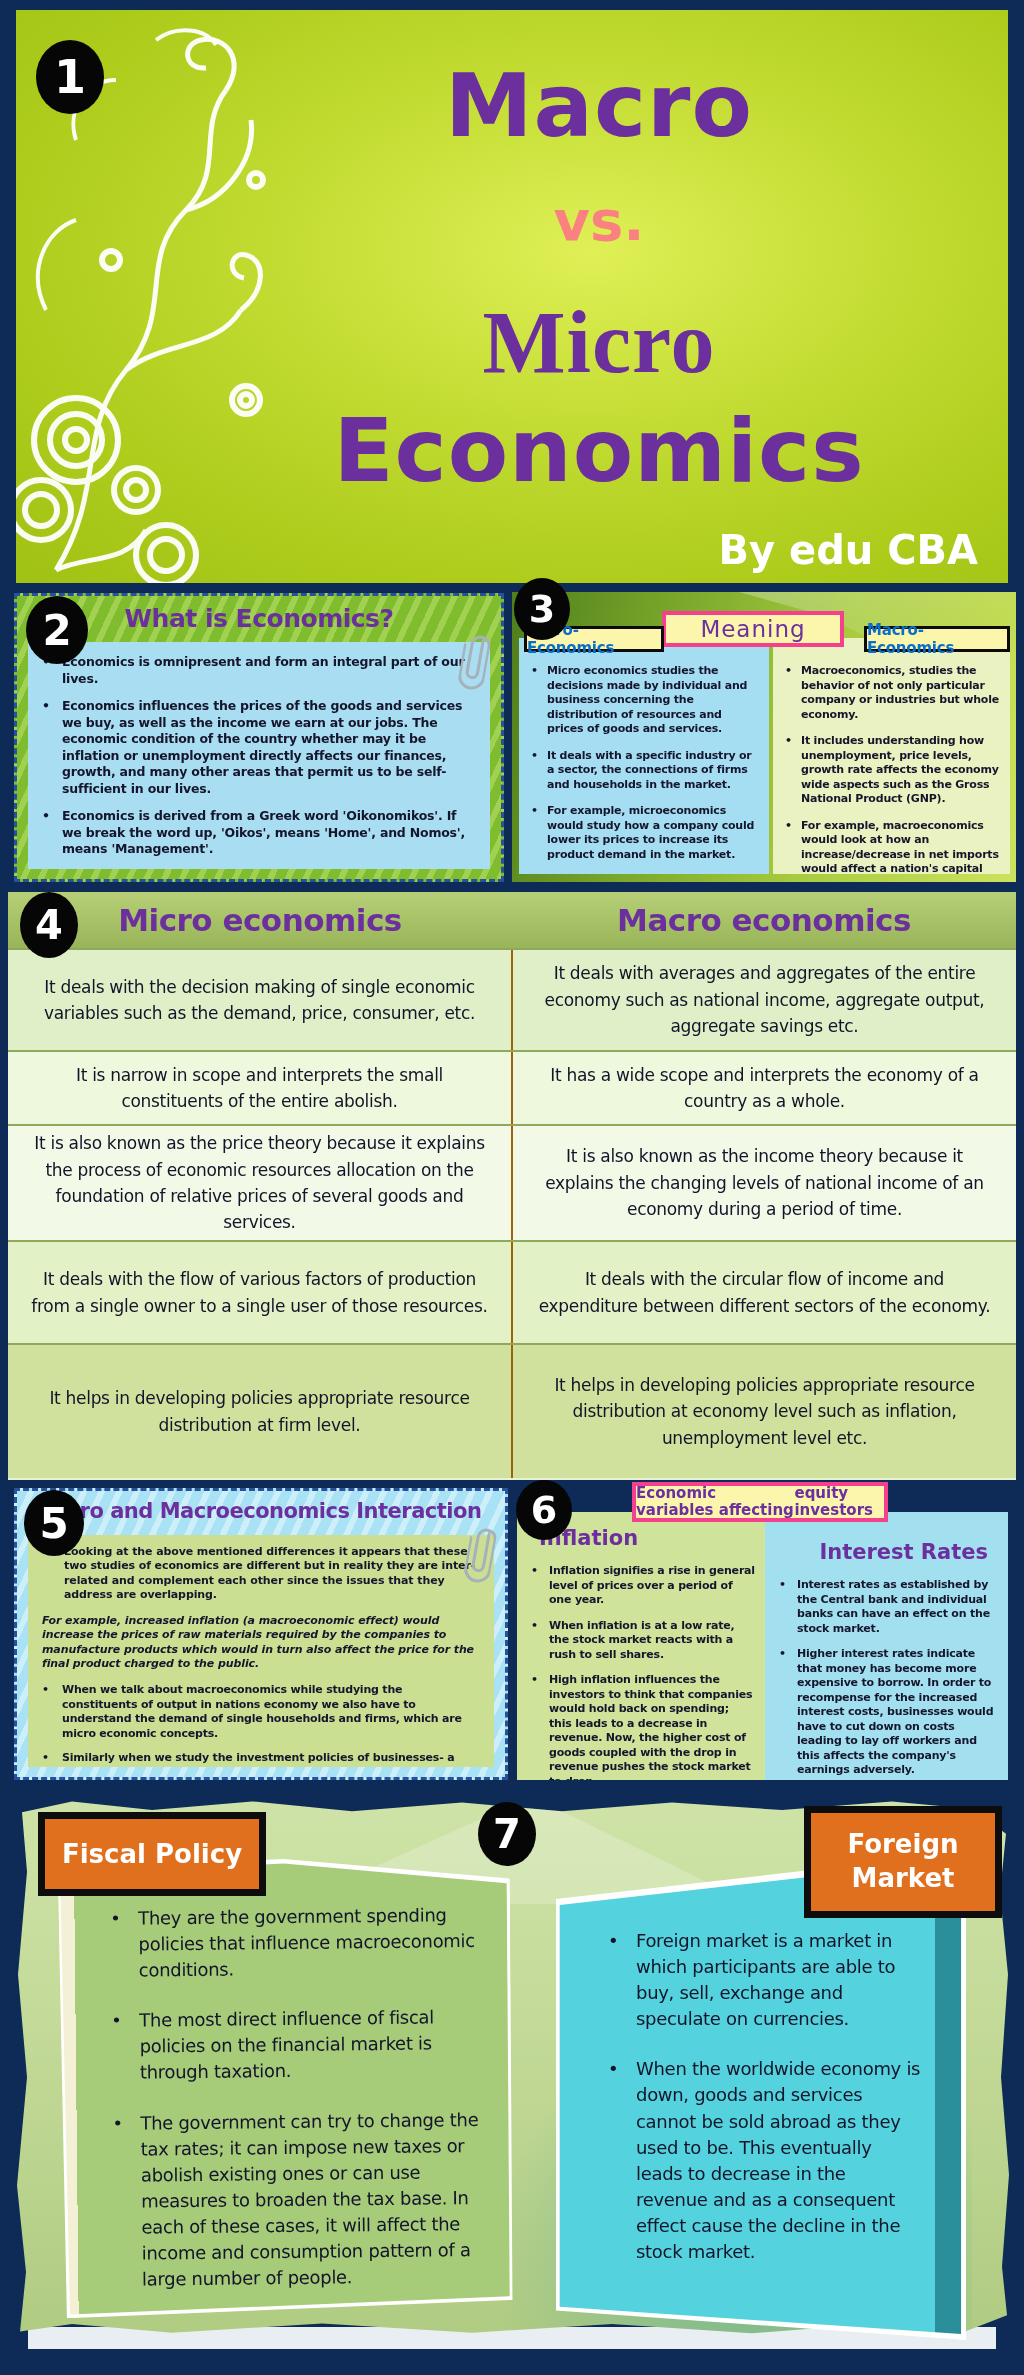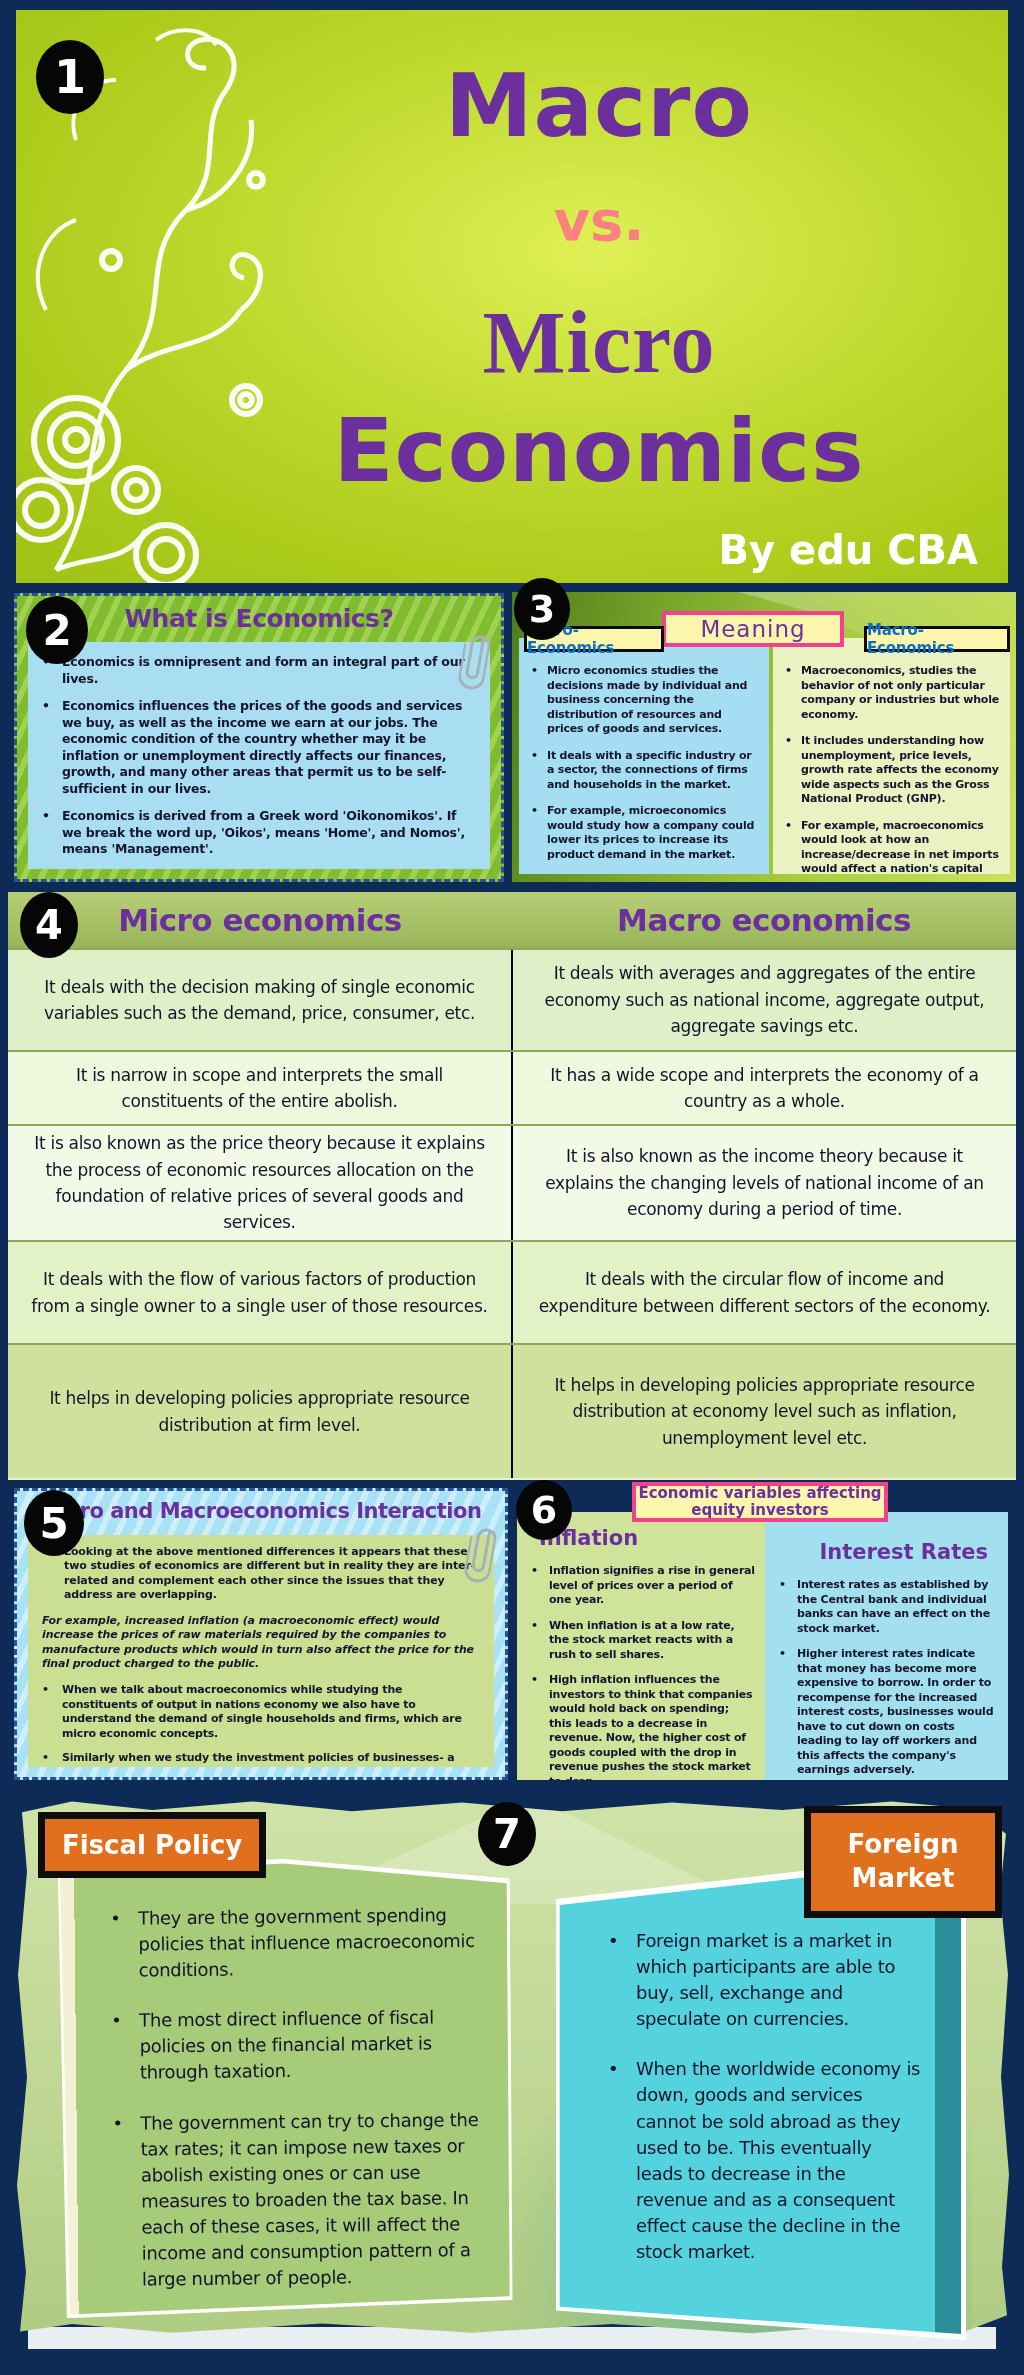--- a/index.html
+++ b/index.html
@@ -69,32 +69,32 @@
 
   
   .s4{position:absolute;left:8px;top:892px;width:1008px;height:588px;background:#e6f2d2;}
   .s4-head{display:flex;height:56px;background:linear-gradient(#b7d077,#98b458);}
   .s4-head > div{flex:1;display:flex;align-items:center;justify-content:center;
                  color:#6b2f9e;font-weight:800;font-size:31px;letter-spacing:-0.5px;}
   .s4-row{display:flex;border-top:2px solid #8fa85c;box-sizing:border-box;}
   .s4-row > div{flex:1;display:flex;align-items:center;justify-content:center;text-align:center;
                 padding:6px 22px;box-sizing:border-box;font-size:17px;font-weight:500;
                 line-height:1.55;letter-spacing:-0.3px;color:#131329;overflow:hidden;}
-  .s4-row > div:first-child{border-right:2px solid #000000;}
+  .s4-row > div:first-child{border-right:2px solid #a16207;}
   .r1{height:102px;background:#dff0c8;}
   .r2{height:74px; background:#eef8dc;}
   .r3{height:116px;background:#f2f9e7;}
   .r4{height:103px;background:#e3f2c6;}
   .r5{height:135px;background:#cfe19c;}
 
   
   .s6{position:absolute;left:512px;top:1482px;width:504px;height:298px;}
   .s6-titlebox{position:absolute;left:120px;top:0;width:256px;height:40px;z-index:6;
                background:#fcf6ac;border:4px solid #f5408e;box-sizing:border-box;
-               display:flex;flex-direction:column;align-items:center;justify-content:center;
+               display:flex;flex-direction:row;align-items:center;justify-content:center;
                color:#6b2f9e;font-weight:800;font-size:15px;line-height:1.15;}
   .s6-panel{position:absolute;top:30px;bottom:0;box-sizing:border-box;padding:12px 10px 0 8px;overflow:hidden;}
   .pan-inf{left:5px;width:248px;background:#cfe39b;}
   .pan-int{left:253px;right:8px;background:#a3e0ef;}
   .s6-h{color:#6b2f9e;font-weight:800;font-size:21px;margin:2px 8px 14px 14px;}
   .pan-int .s6-h{text-align:right;margin:16px 10px 14px 0;}
   .s6-panel ul.blist li{font-size:11px;margin-bottom:11px;padding-left:24px;}
 
   
   .s7{position:absolute;left:8px;top:1792px;width:1008px;height:561px;}
@@ -102,21 +102,21 @@
   .paper{position:absolute;left:4px;right:4px;top:4px;bottom:16px;
          background:linear-gradient(#cfe3a8 0%,#bfd793 55%,#b0cb82 100%);
          clip-path:polygon(1% 3%,6% 1%,14% 2.6%,24% 1%,34% 2.8%,45% 1.2%,55% 2.8%,66% 1.2%,77% 2.6%,88% 1%,96% 2.4%,99.4% 7%,98.8% 18%,99.6% 33%,98.9% 52%,99.7% 70%,99% 87%,99.5% 96%,95% 99.2%,86% 97.6%,74% 99.3%,60% 97.6%,46% 99.2%,31% 97.5%,16% 99.2%,6% 97.6%,0.8% 99%,1.4% 88%,0.5% 72%,1.5% 52%,0.6% 33%,1.5% 14%);}
   .paper:before{content:"";position:absolute;left:28%;top:0;width:46%;height:20%;
                 background:rgba(255,255,255,.22);clip-path:polygon(0 100%,52% 0,100% 100%);}
   .paper:after{content:"";position:absolute;right:4%;bottom:0;width:48%;height:60%;
                background:radial-gradient(ellipse at 55% 75%,rgba(32,150,160,.42),rgba(32,150,160,0) 70%);}
   .orange-box{position:absolute;z-index:8;background:#e0701d;border:7px solid #0d0d0d;
               display:flex;flex-direction:column;align-items:center;justify-content:center;
               color:#fff;font-weight:800;box-sizing:border-box;}
-  .box-fiscal{left:30px;top:20px;width:228px;height:66px;font-size:26px;text-align:center;}
+  .box-fiscal{left:30px;top:20px;width:228px;height:84px;font-size:26px;text-align:center;}
   .box-foreign{right:14px;top:14px;width:198px;height:112px;font-size:26px;line-height:1.3;}
   .page-panel{position:absolute;z-index:4;}
   .lpanel{left:52px;top:66px;width:452px;height:458px;transform:rotate(-0.6deg);
           background:#ffffff;clip-path:polygon(0 2%,50% 0.2%,100% 5%,99.6% 97%,1% 100%);}
   .lpanel-in{position:absolute;inset:0;clip-path:polygon(0.5% 3%,50% 1.2%,99.3% 6%,99% 96.2%,1.7% 99.2%);
              background:linear-gradient(90deg,#f3f0d6 0 3.6%,#a6cb79 3.6% 100%);}
   .fpanel{left:524px;top:58px;width:410px;height:490px;
           background:#ffffff;clip-path:polygon(0 10%,100% 0.5%,100% 100%,0 94%);margin-left:24px;}
   .fpanel-in{position:absolute;inset:0;clip-path:polygon(0.9% 11.2%,98.8% 2%,98.8% 98.8%,0.9% 93.2%);
              background:linear-gradient(90deg,#54d2dd 0 92.5%,#2b8f9b 92.5% 100%);}

